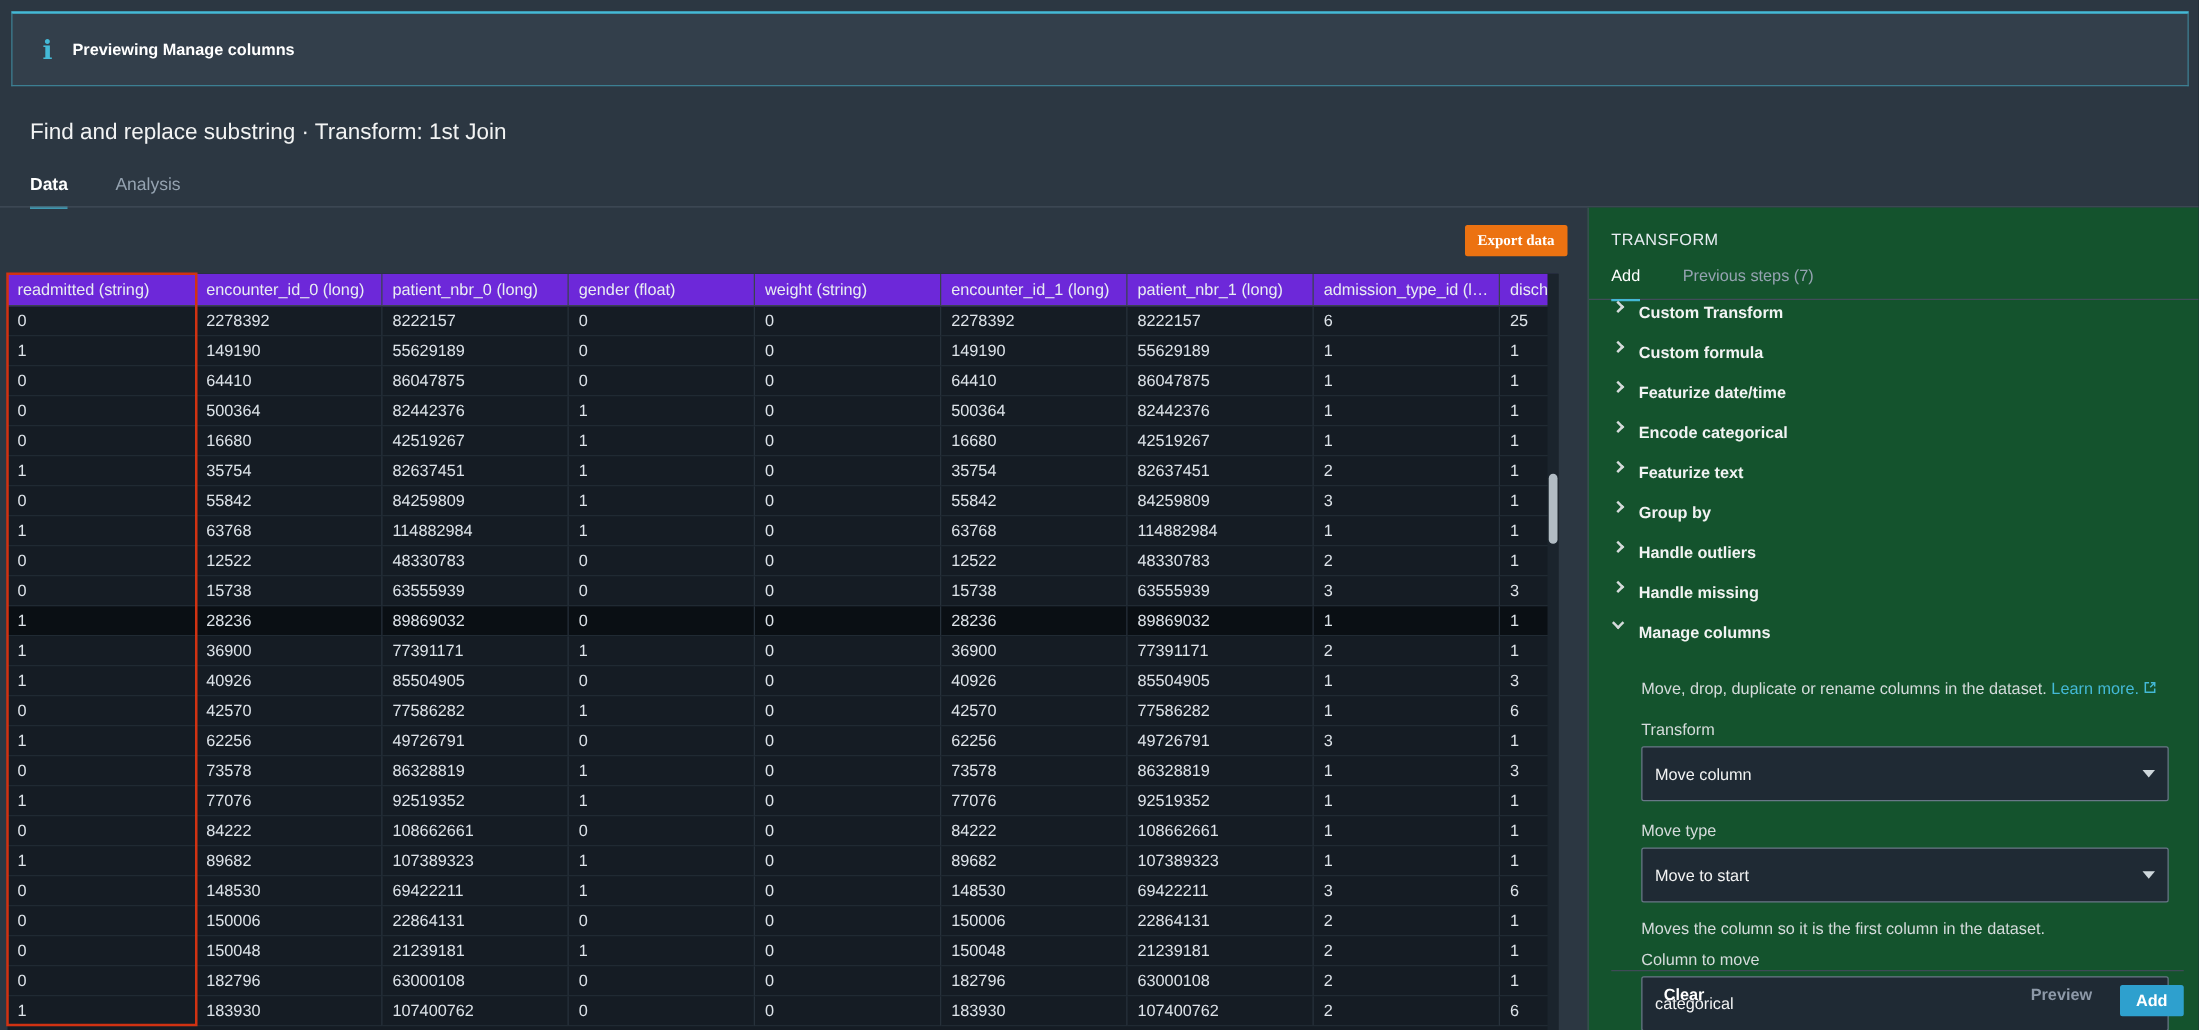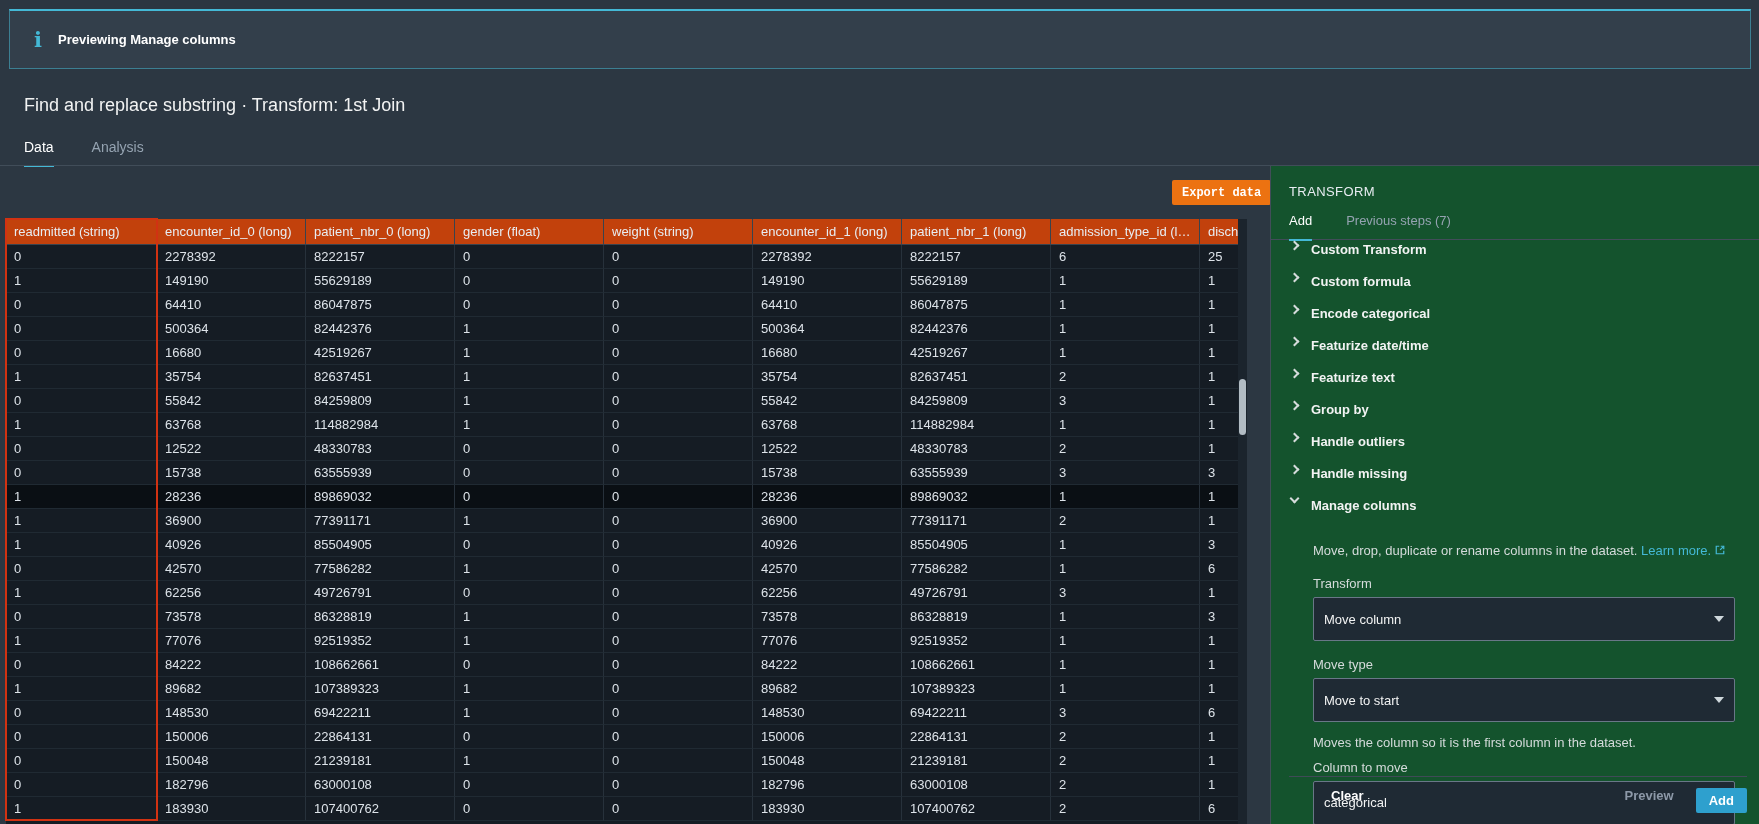--- a/index.html
+++ b/index.html
@@ -23,37 +23,37 @@
   .info-icon {
     color:#44b9d6; font-weight:bold; font-size:21px; line-height:1;
     font-family:"DejaVu Serif", serif;
   }
   .banner-text { font-size:13px; font-weight:bold; color:#ffffff; }
 
   
   .page-title { position:absolute; left:24px; top:95px; font-size:18px; color:#f2f3f3; }
   .main-tabs { position:absolute; left:24px; top:139px; display:flex; gap:38px; }
   .tab { font-size:14px; color:#95a3b1; line-height:16px; padding-bottom:10px; cursor:pointer; }
-  .tab.active { color:#ffffff; box-shadow:0 2px 0 0 #44b9d6; }
+  .tab.active { color:#ffffff; box-shadow:0 2px 0 0 #44b9d6;font-weight:bold; }
   .tabs-divider { position:absolute; left:0; top:165px; width:1759px; height:1px; background:#414d59; }
 
   
   .export-btn {
     position:absolute; top:180px; left:1172px; height:25px;
     background:#ec7211; color:#ffffff; border:none; border-radius:2px;
-    font-family:Liberation Mono, monospace;
+    font-family:Liberation Serif, serif;
     font-size:12px; font-weight:bold; padding:0 10px; cursor:pointer;
   }
 
   
   .table {
     position:absolute; left:6px; top:219px; width:1240px; bottom:0;
     background:#151c24; overflow:hidden;
   }
-  .thead { display:flex; height:26px; background:#c2410c; }
+  .thead { display:flex; height:26px; background:#6d28d9; }
   .th {
     flex:0 0 149px; width:149px; line-height:25px; font-size:13px; color:#e8edf2;
     padding:0 8px; border-right:1px solid #39434d; border-bottom:1px solid #39434d;
     white-space:nowrap; overflow:hidden; text-overflow:ellipsis;
   }
   .th.first, .td.first { flex:0 0 151px; width:151px; }
   .tr { display:flex; height:24px; }
   .tr.hl { background:#0a0f14; }
   .td {
     flex:0 0 149px; width:149px; line-height:23px; font-size:13px; color:#dde3e9;
@@ -442,25 +442,25 @@
       <div class="titem">
         <span class="chev"></span>
         <span>Custom Transform</span>
       </div>
       <div class="titem">
         <span class="chev"></span>
         <span>Custom formula</span>
       </div>
       <div class="titem">
         <span class="chev"></span>
+        <span>Featurize date/time</span>
+      </div>
+      <div class="titem">
+        <span class="chev"></span>
         <span>Encode categorical</span>
-      </div>
-      <div class="titem">
-        <span class="chev"></span>
-        <span>Featurize date/time</span>
       </div>
       <div class="titem">
         <span class="chev"></span>
         <span>Featurize text</span>
       </div>
       <div class="titem">
         <span class="chev"></span>
         <span>Group by</span>
       </div>
       <div class="titem">

